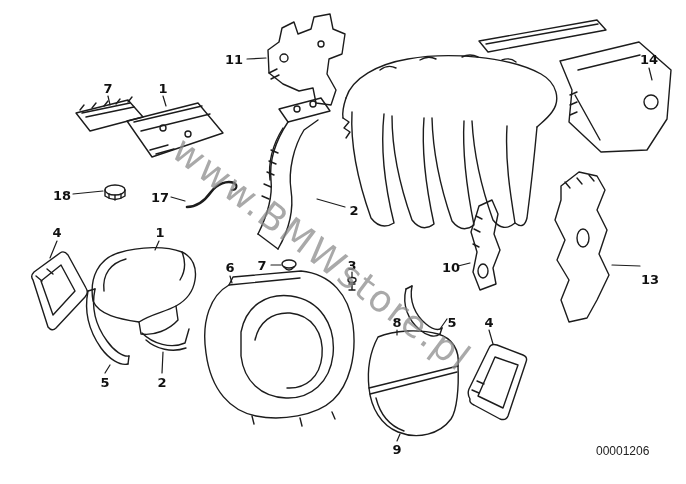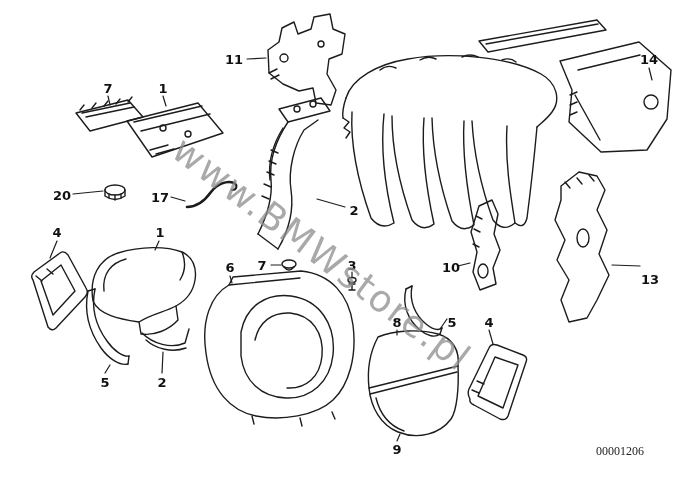--- a/index.html
+++ b/index.html
@@ -16,21 +16,21 @@
   }
   .watermark{
     position:absolute;left:190px;top:128px;
     transform:rotate(37deg);transform-origin:0 0;
     font-size:37px;letter-spacing:2px;white-space:nowrap;
     color:#8d8d8d;opacity:0.75;font-family:"DejaVu Sans", sans-serif;
     pointer-events:none;
   }
   .doc-number{
     position:absolute;left:596px;top:444px;
-    font-size:12px;color:#222;font-family:Liberation Serif, serif;
+    font-size:12px;color:#222;font-family:Liberation Sans, sans-serif;
   }
 </style>
 </head>
 <body>
 
 <div class="stage">
 
   <svg width="686" height="484" viewBox="0 0 686 484">
     <g stroke="#1c1c1c" fill="none" stroke-width="1.4" stroke-linecap="round" stroke-linejoin="round">
 
@@ -196,21 +196,21 @@
         <path d="M489,330 L493,344"></path>
         <path d="M397,441 L400,434"></path>
       </g>
     </g>
   </svg>
 
   <div class="label" style="left:234px;top:59px">11</div>
   <div class="label" style="left:108px;top:88px">7</div>
   <div class="label" style="left:163px;top:88px">1</div>
   <div class="label" style="left:649px;top:59px">14</div>
-  <div class="label" style="left:62px;top:195px">20</div>
+  <div class="label" style="left:62px;top:195px">18</div>
   <div class="label" style="left:160px;top:197px">17</div>
   <div class="label" style="left:354px;top:210px">2</div>
   <div class="label" style="left:57px;top:232px">4</div>
   <div class="label" style="left:160px;top:232px">1</div>
   <div class="label" style="left:230px;top:267px">6</div>
   <div class="label" style="left:262px;top:265px">7</div>
   <div class="label" style="left:352px;top:265px">3</div>
   <div class="label" style="left:451px;top:267px">10</div>
   <div class="label" style="left:650px;top:279px">13</div>
   <div class="label" style="left:105px;top:382px">5</div>

